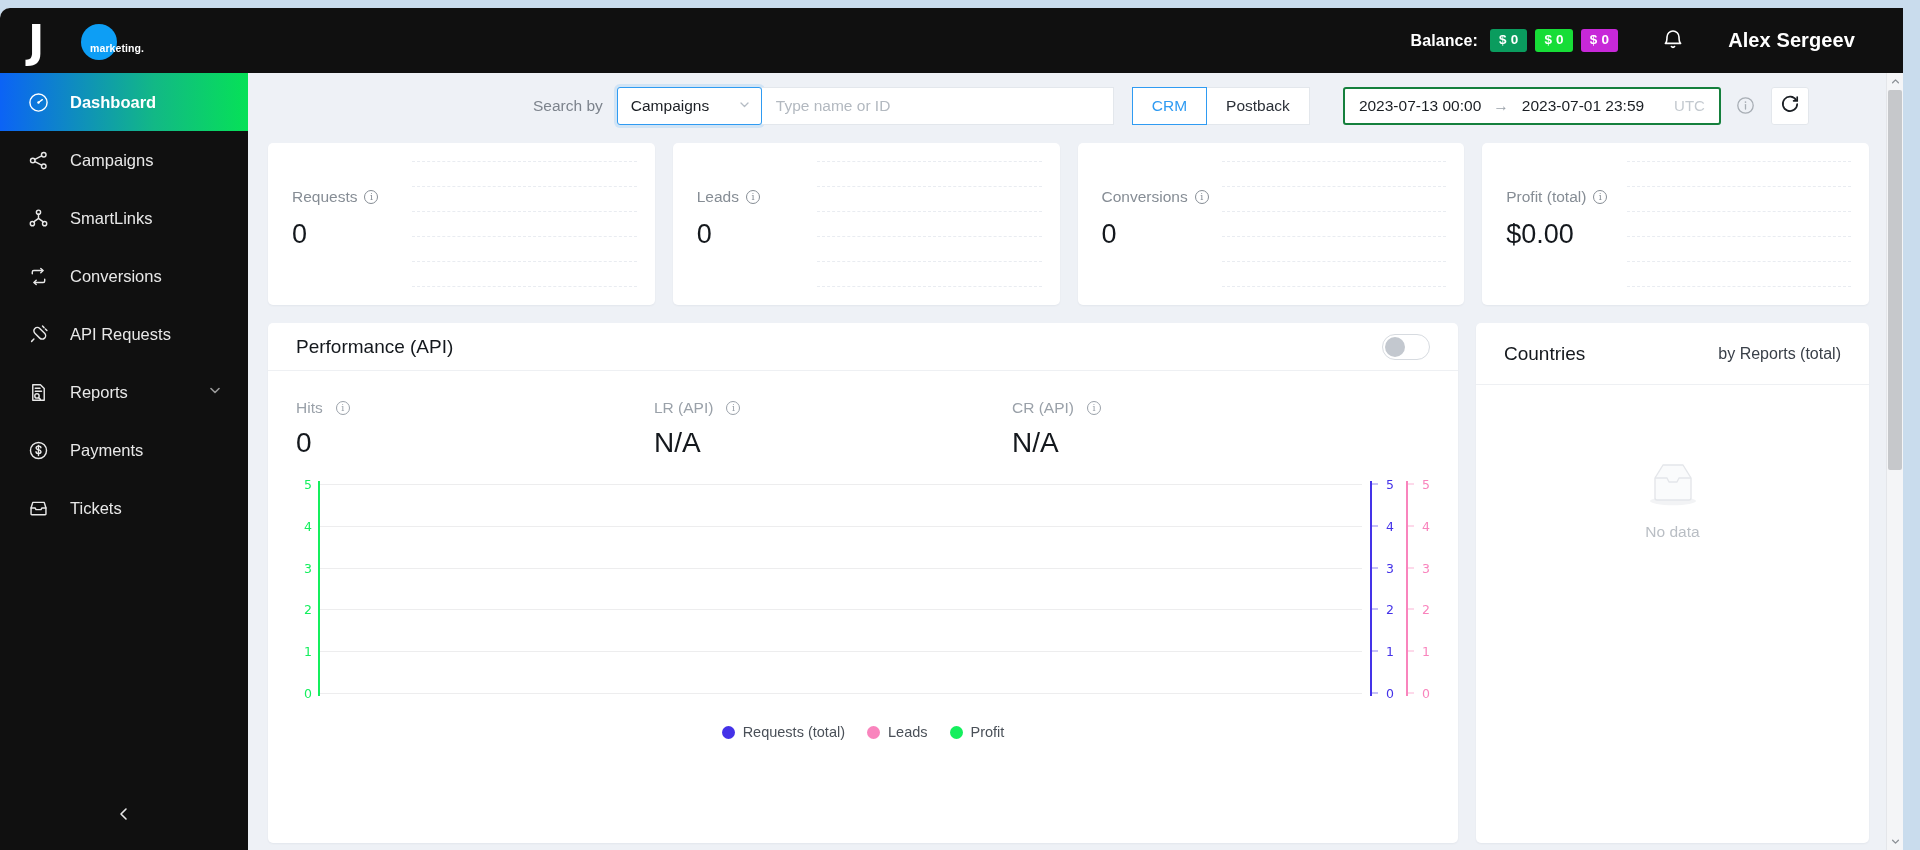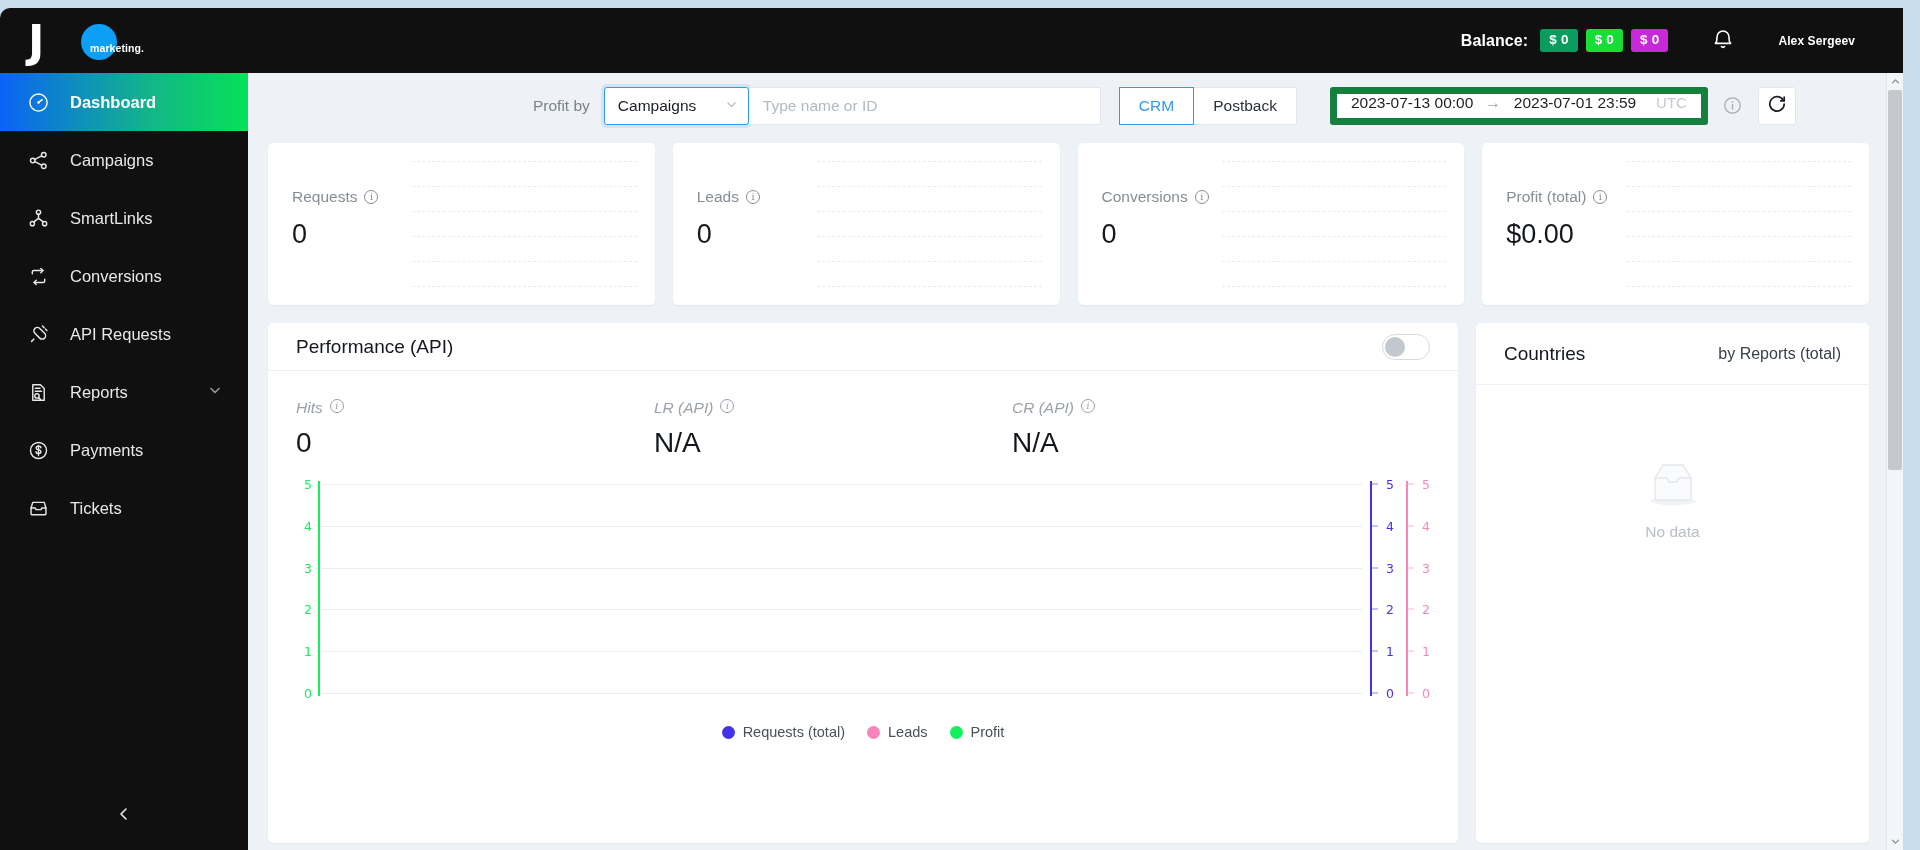--- a/index.html
+++ b/index.html
@@ -60,21 +60,21 @@
     margin-right: 12px; letter-spacing: .1px;
   }
   .badges { display: flex; gap: 8px; }
   .badge {
     color: #fff; font-size: 13.5px; font-weight: 600;
     border-radius: 3px; padding: 4px 9px 5px;
     line-height: 1; letter-spacing: .2px;
   }
   .bell { margin-left: 44px; cursor: pointer; }
   .username {
-    color: #fff; font-size: 12px; font-weight: 600;
+    color: #fff; font-size: 20px; font-weight: 600;
     margin-left: 44px; letter-spacing: .1px;
   }
 
   
   .body-split { flex: 1; display: flex; min-height: 0; }
 
   
   .sidebar {
     width: 248px; min-width: 248px;
     background: #101010;
@@ -163,22 +163,22 @@
   }
   .segbtn.active {
     border: 1.5px solid #2f9bf2;
     color: #2f9bf2; font-weight: 500;
     z-index: 2;
   }
   .segbtn:last-child { border-left: none; }
   .daterange {
     margin-left: 33px;
     height: 38px; width: 378px;
-    background: #fff; border: 7px solid #15803d; border-radius: 3px;
-    display: flex; align-items: flex-start;
+    background: #fff; border: 2px solid #15803d; border-radius: 3px;
+    display: flex; align-items: center;
     padding: 0 14px;
     font-size: 15.5px; color: #1b1f24;
     cursor: pointer;
   }
   .daterange .arrow { color: #9aa1a9; margin: 0 13px 0 12px; }
   .daterange .utc { margin-left: auto; color: #c3c9cf; font-size: 15px; }
   .tool-icon {
     margin-left: 14px; width: 22px; height: 22px;
     display: flex; align-items: center; justify-content: center;
     color: #9aa1a9; cursor: pointer;
@@ -245,21 +245,21 @@
   }
   .toggle .knob {
     position: absolute; left: 2px; top: 2px;
     width: 20px; height: 20px; border-radius: 50%;
     background: #c3c8cf;
   }
   .metric-row { display: flex; padding: 28px 28px 0; }
   .metric { width: 358px; }
   .metric-label {
     font-size: 15.5px; color: #9aa1a9;
-    display: flex; align-items: flex-start; gap: 7px; font-style: italic;
+    display: flex; align-items: center; gap: 13px;
   }
   .metric-value {
     font-size: 28px; color: #14181d; margin-top: 10px; font-weight: 400;
   }
 
   
   .chart-wrap { padding: 22px 28px 0; }
   .chart {
     position: relative;
     height: 215px;
@@ -473,21 +473,21 @@
               <path d="M11 4l-5 5 5 5"></path>
             </svg>
         </span>
       </div>
     </div>
 
     <div class="main">
 
       <div class="toolbar">
         <div class="toolbar-inner">
-          <span class="search-by-label">Profit by</span>
+          <span class="search-by-label">Search by</span>
 
           <div class="select-box">
             <span>Campaigns</span>
             <span class="caret">
               <svg width="13" height="13" viewBox="0 0 13 13" fill="none" stroke="#b5bcc4" stroke-width="1.3" stroke-linecap="round" stroke-linejoin="round">
                   <path d="M3 5l3.5 3.5L10 5"></path>
                 </svg>
             </span>
           </div>
 

